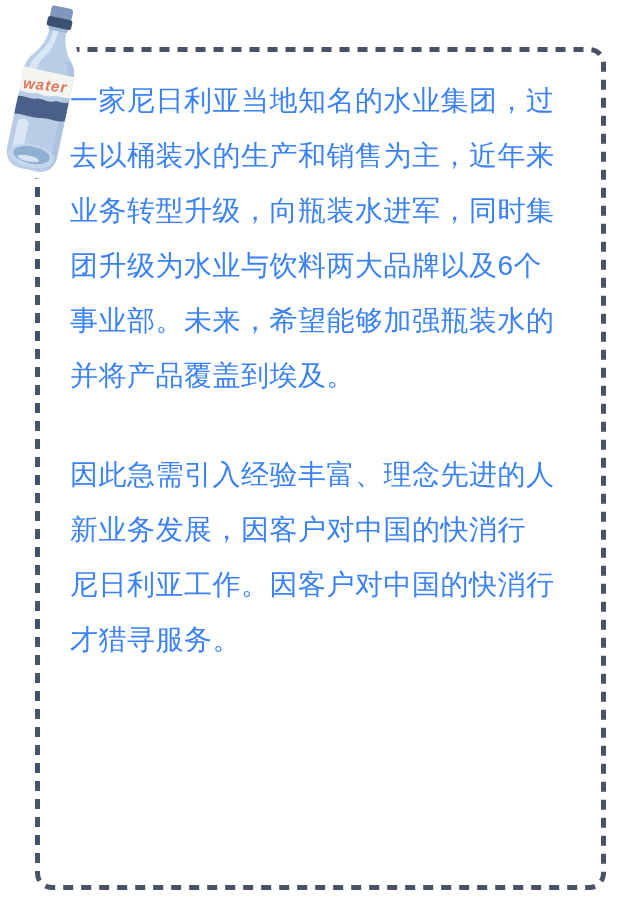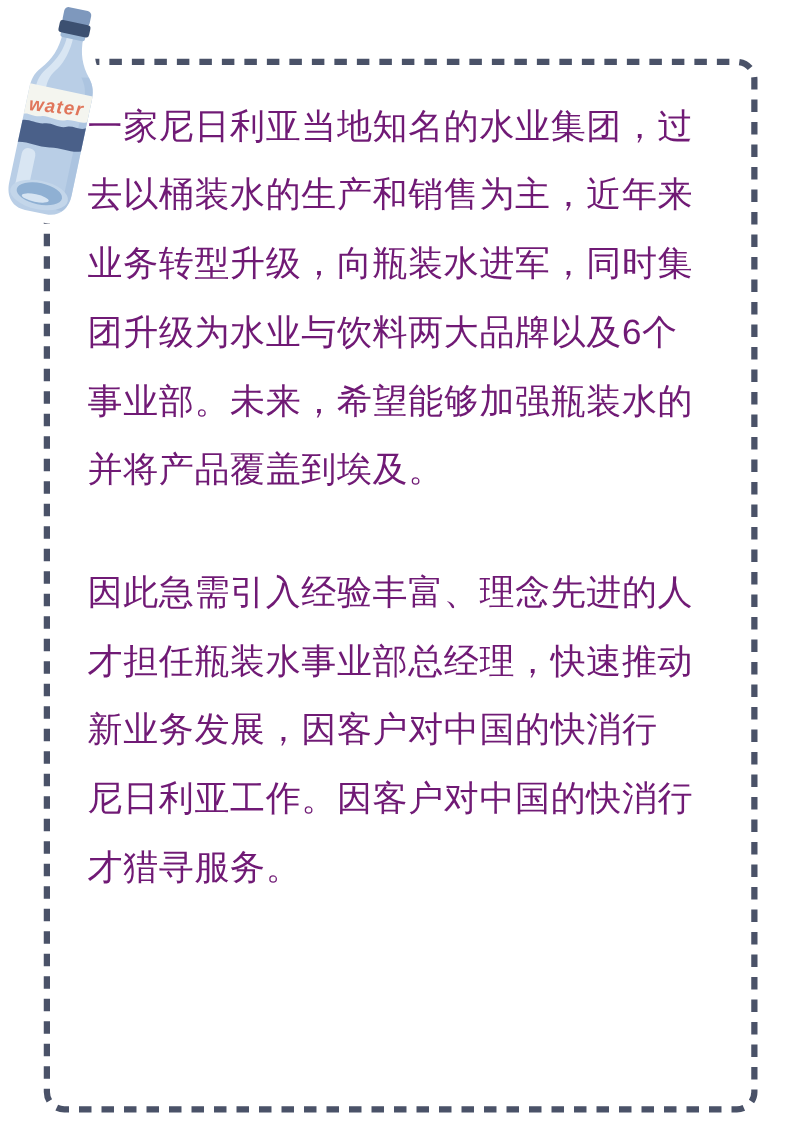--- a/index.html
+++ b/index.html
@@ -14,25 +14,25 @@
     position:absolute; left:0; top:0;
   }
   .bottle {
     position:absolute; left:-24px; top:5px;
     overflow:visible;
   }
   .content {
     position:absolute; left:70px; top:73px; width:510px;
   }
   .para { }
-  .para + .para { margin-top:44px;font-family:Liberation Serif, serif; }
+  .para + .para { margin-top:44px; }
   .line {
     font-size:28px;
     line-height:55px;
-    color:#701a75;
+    color:#3b82f6;
     letter-spacing:0.5px;
     white-space:nowrap;
   }
   .water-label {
     font-family:"Liberation Sans","DejaVu Sans",sans-serif;
     font-style:italic;
     font-weight:bold;
     font-size:15px;
     letter-spacing:1px;
   }
@@ -69,20 +69,19 @@
     <div class="para">
         <div class="line">一家尼日利亚当地知名的水业集团，过</div>
         <div class="line">去以桶装水的生产和销售为主，近年来</div>
         <div class="line">业务转型升级，向瓶装水进军，同时集</div>
         <div class="line">团升级为水业与饮料两大品牌以及6个</div>
         <div class="line">事业部。未来，希望能够加强瓶装水的</div>
         <div class="line">并将产品覆盖到埃及。</div>
       </div>
     <div class="para">
         <div class="line">因此急需引入经验丰富、理念先进的人</div>
-        <div class="line">才担任瓶装水事业部总经理，快速推动</div>
         <div class="line">新业务发展，因客户对中国的快消行</div>
         <div class="line">尼日利亚工作。因客户对中国的快消行</div>
         <div class="line">才猎寻服务。</div>
       </div>
   </div>
 
 </div>
 
 </body></html>

